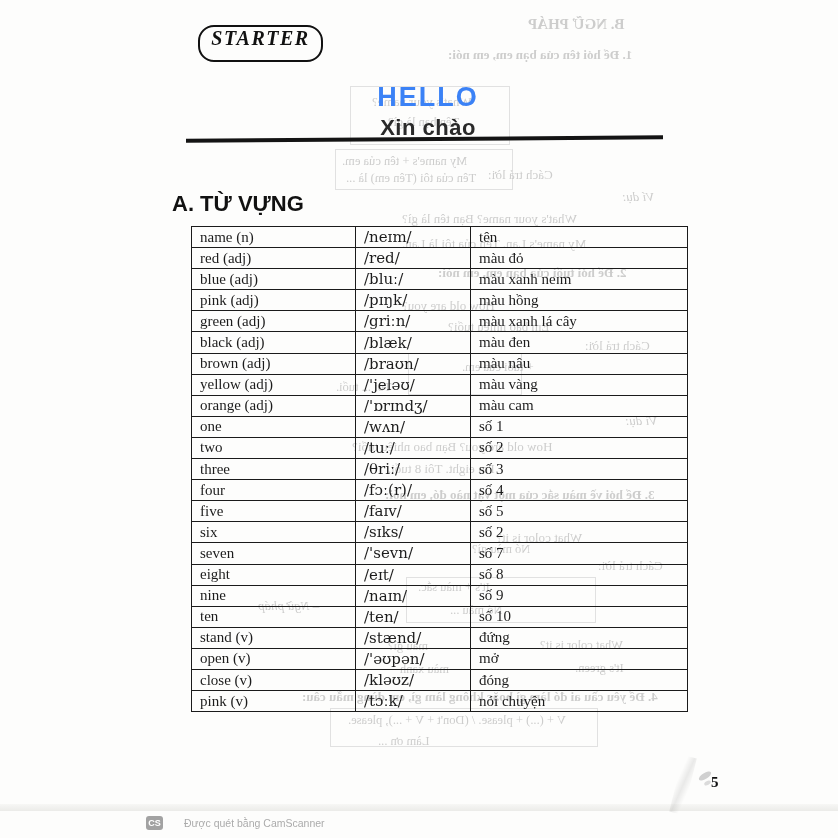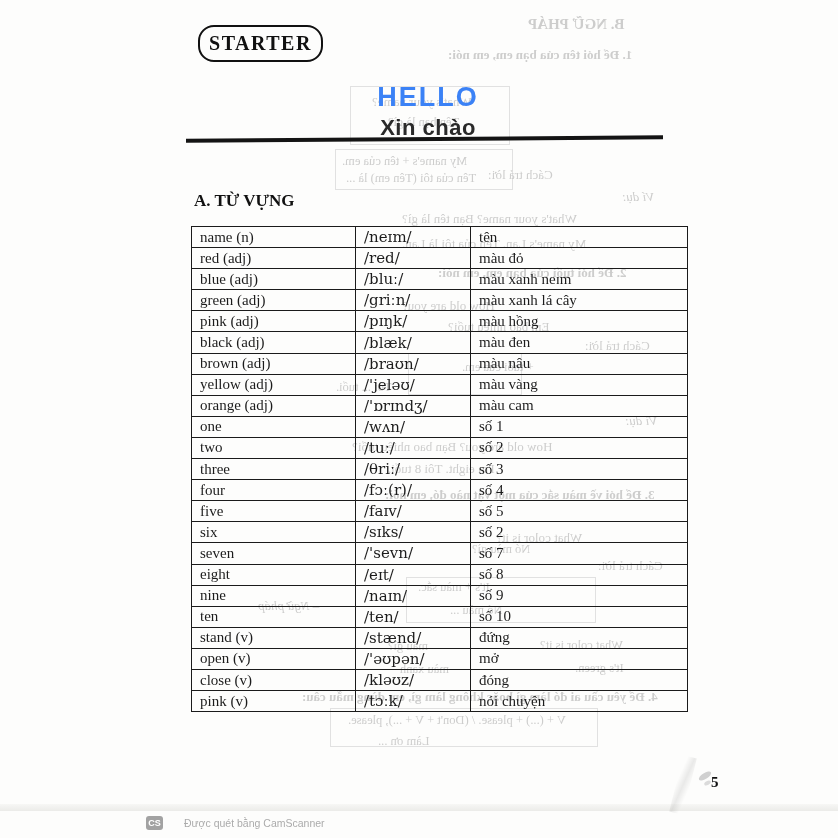--- a/index.html
+++ b/index.html
@@ -10,36 +10,36 @@
   .bleed-layer{position:absolute;inset:0;z-index:1;}
   .bleed-text{position:absolute;transform:scaleX(-1);color:#a6a6a6;opacity:.55;
               white-space:nowrap;font-family:"Liberation Serif","DejaVu Serif",serif;
               filter:blur(.35px);line-height:1.1;}
   .bleed-box{position:absolute;border:1px solid #c7c7c7;opacity:.5;filter:blur(.3px);}
 
   
   .fg{position:absolute;inset:0;z-index:2;}
 
   .starter-badge{position:absolute;left:198px;top:25px;width:121px;height:33px;
-      border:2.5px solid #111;border-radius:16px;display:flex;align-items:center;justify-content:center;}
+      border:2.5px solid #111;border-radius:16px;display:flex;justify-content:center;font-style:italic;}
   .starter-badge span{font-family:"Liberation Serif","DejaVu Serif",serif;font-weight:bold;
       font-size:20px;letter-spacing:1.5px;color:#111;}
 
   .title-block{position:absolute;left:192px;top:82px;width:472px;text-align:center;}
   .hello{font-family:"Liberation Sans","DejaVu Sans",sans-serif;font-weight:bold;
       font-size:27px;letter-spacing:2px;color:#3b82f6;}
   .subtitle{font-family:"Liberation Sans","DejaVu Sans",sans-serif;font-weight:bold;
       font-size:22px;letter-spacing:.5px;color:#2a2a2a;margin-top:2px;}
 
   .rule{position:absolute;left:186px;top:137px;width:477px;height:3.5px;background:#141414;
       transform:rotate(-0.4deg);}
 
-  .section-heading{position:absolute;left:194px;top:191px;
-      font-family:Liberation Serif, serif;font-weight:bold;
-      font-size:17px;color:#111;}
+  .section-heading{position:absolute;left:172px;top:191px;
+      font-family:Liberation Sans, sans-serif;font-weight:bold;
+      font-size:22px;color:#111;}
 
   table.vocab{position:absolute;left:191px;top:226px;border-collapse:collapse;
       table-layout:fixed;width:472px;background:transparent;}
   table.vocab td{border:1.6px solid #1b1b1b;height:20.1px;padding:0 0 0 8px;
       font-size:15px;color:#1c1c1c;vertical-align:middle;background:transparent;
       overflow:hidden;white-space:nowrap;}
   td.c-word{width:155px;}
   td.c-ipa{width:106px;font-family:"DejaVu Serif","Liberation Serif",serif;font-size:14.5px;}
   td.c-meaning{width:208px;}
 
@@ -133,30 +133,30 @@
             <td class="c-word">red (adj)</td>
             <td class="c-ipa">/red/</td>
             <td class="c-meaning">màu đỏ</td>
           </tr>
           <tr>
             <td class="c-word">blue (adj)</td>
             <td class="c-ipa">/bluː/</td>
             <td class="c-meaning">màu xanh neɪm</td>
           </tr>
           <tr>
+            <td class="c-word">pink (adj)</td>
+            <td class="c-ipa">/pɪŋk/</td>
+            <td class="c-meaning">màu hồng</td>
+          </tr>
+          <tr>
             <td class="c-word">green (adj)</td>
             <td class="c-ipa">/griːn/</td>
             <td class="c-meaning">màu xanh lá cây</td>
           </tr>
           <tr>
-            <td class="c-word">pink (adj)</td>
-            <td class="c-ipa">/pɪŋk/</td>
-            <td class="c-meaning">màu hồng</td>
-          </tr>
-          <tr>
             <td class="c-word">black (adj)</td>
             <td class="c-ipa">/blæk/</td>
             <td class="c-meaning">màu đen</td>
           </tr>
           <tr>
             <td class="c-word">brown (adj)</td>
             <td class="c-ipa">/braʊn/</td>
             <td class="c-meaning">màu nâu</td>
           </tr>
           <tr>

